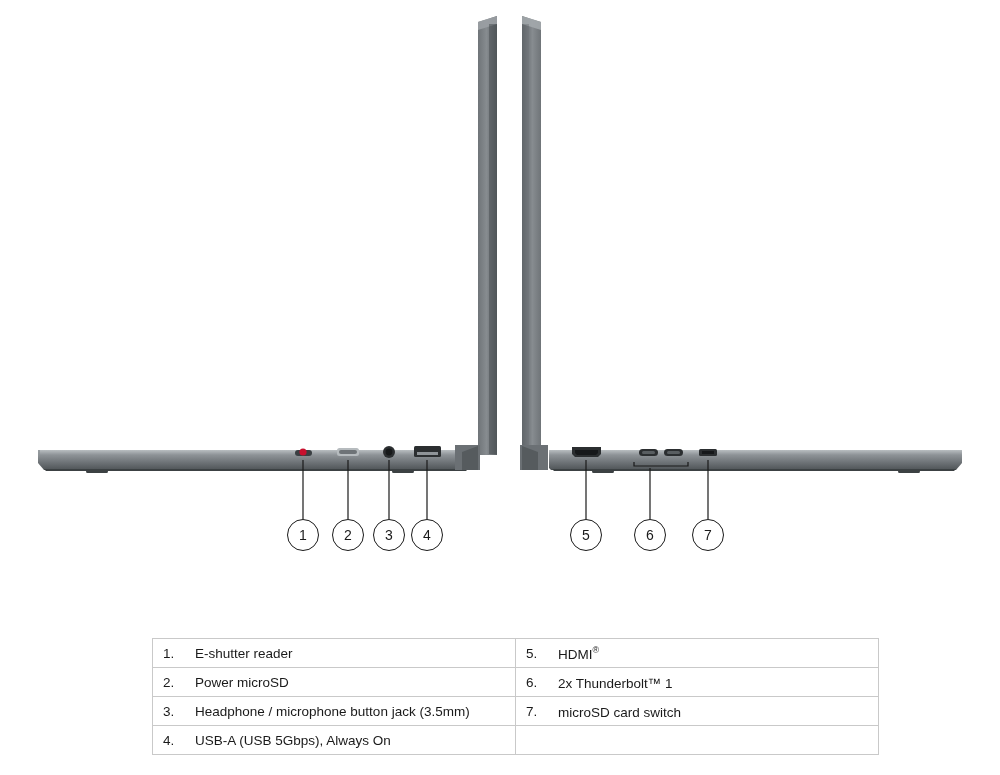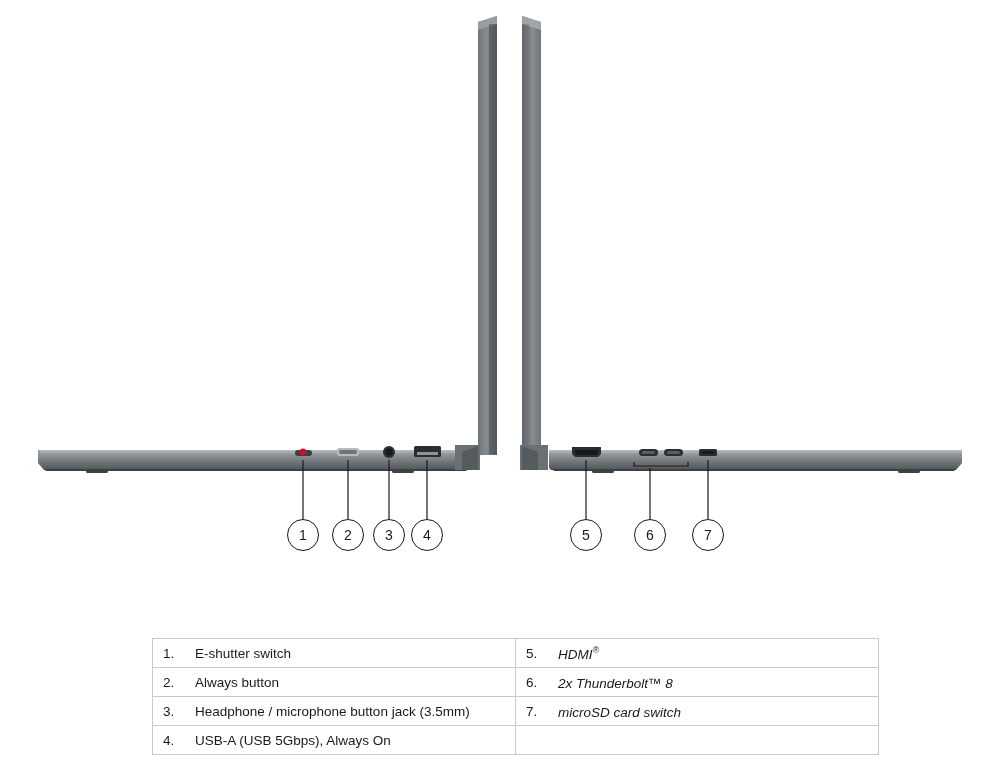--- a/index.html
+++ b/index.html
@@ -82,21 +82,21 @@
   .legend td.lbl {
     border-left: none;
     padding-left: 8px;
   }
   .legend td.empty {
     border-left: 1px solid #c9c9c9;
   }
   .col-a-num { width: 34px; }
   .col-a-lbl { width: 320px; }
   .col-b-num { width: 34px; }
-  .col-b-lbl { width: 320px; font-style: italic; }
+  .col-b-lbl { width: 320px; }
   .sup { font-size: 9px; vertical-align: super; }
 </style>
 </head>
 <body>
 
 <div class="stage">
   <svg width="1000" height="600" viewBox="0 0 1000 600" xmlns="http://www.w3.org/2000/svg">
     <defs>
       <linearGradient id="lidGradL" x1="0" y1="0" x2="1" y2="0">
         <stop offset="0%" stop-color="#6f7478"></stop>
@@ -220,29 +220,29 @@
   <div class="callout" style="left:411px; top:519px;">4</div>
   <div class="callout" style="left:570px; top:519px;">5</div>
   <div class="callout" style="left:634px; top:519px;">6</div>
   <div class="callout" style="left:692px; top:519px;">7</div>
 </div>
 
 <table class="legend">
   <tbody>
     <tr>
       <td class="num col-a-num">1.</td>
-      <td class="lbl col-a-lbl">E-shutter switch</td>
+      <td class="lbl col-a-lbl">E-shutter reader</td>
       <td class="num col-b-num empty">5.</td>
       <td class="lbl col-b-lbl"><span>HDMI</span><span class="sup">®</span></td>
     </tr>
     <tr>
       <td class="num col-a-num">2.</td>
-      <td class="lbl col-a-lbl">Always button</td>
+      <td class="lbl col-a-lbl">Power microSD</td>
       <td class="num col-b-num empty">6.</td>
-      <td class="lbl col-b-lbl"><span>2x Thunderbolt™ 8</span><span class="sup"></span></td>
+      <td class="lbl col-b-lbl"><span>2x Thunderbolt™ 1</span><span class="sup"></span></td>
     </tr>
     <tr>
       <td class="num col-a-num">3.</td>
       <td class="lbl col-a-lbl">Headphone / microphone button jack (3.5mm)</td>
       <td class="num col-b-num empty">7.</td>
       <td class="lbl col-b-lbl"><span>microSD card switch</span><span class="sup"></span></td>
     </tr>
     <tr>
       <td class="num col-a-num">4.</td>
       <td class="lbl col-a-lbl">USB-A (USB 5Gbps), Always On</td>

